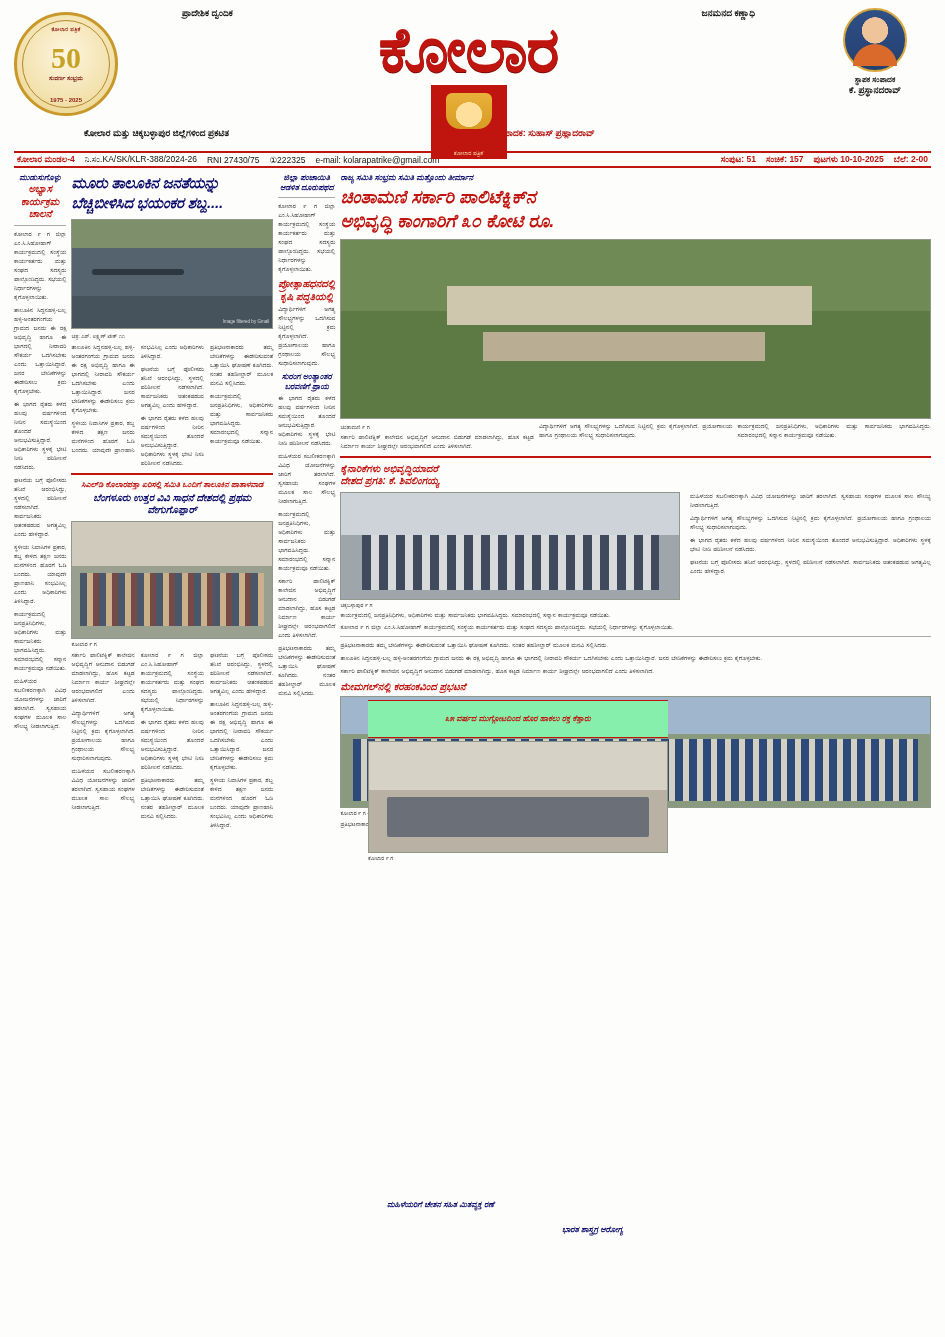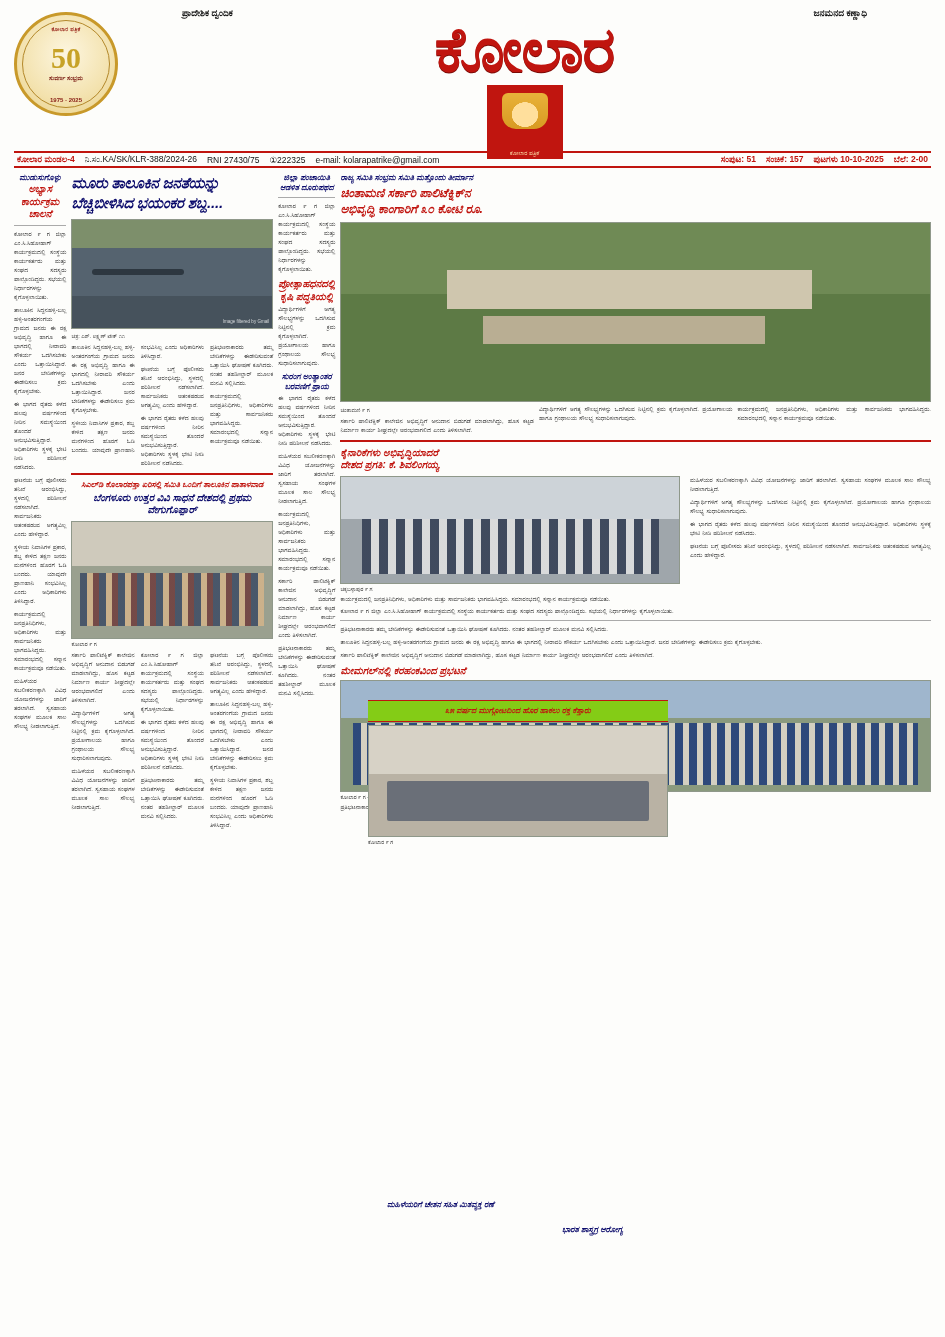--- a/index.html
+++ b/index.html
@@ -171,21 +171,21 @@
     color: #0b0b6b;
     font-weight: bold;
     text-align: center;
     line-height: 1.25;
     font-style: italic;
   }
   .khead.red { color: #c0150f; }
   .h-sm { font-size: 8px; }
   .h-md { font-size: 10px; }
   .h-lg { font-size: 15px; letter-spacing: -.2px; }
-  .h-xl { font-size: 12px; }
+  .h-xl { font-size: 18px; }
 
   .kn { 
     font-size: 6px;
     line-height: 1.5;
     text-align: justify;
     color: #1c1c1c;
     word-spacing: .5px;
   }
   .rule { border-top: 1px solid #aaa; margin: 4px 0; }
   .rule-d { border-top: 2px solid #c0150f; margin: 5px 0; }
@@ -288,22 +288,32 @@
         </div>
         <div class="mh-title-row">
           <div class="mh-word">ಕೋಲಾರ</div>
           <div class="mh-emblem">
             <div class="bull"></div>
             <span>ಕೋಲಾರ ಪತ್ರಿಕೆ</span>
           </div>
         </div>
       </div>
 
-    </div>
-
+      <div class="mh-right">
+        <div class="mh-portrait"></div>
+        <div class="lbl1">ಸ್ಥಾಪಕ ಸಂಪಾದಕ</div>
+        <div class="lbl2">ಕೆ. ಪ್ರಸ್ಥಾನದರಾವ್</div>
+      </div>
+    </div>
+
+    <div class="mh-sub">
+      <span>ಕೋಲಾರ ಮತ್ತು ಚಿಕ್ಕಬಳ್ಳಾಪುರ ಜಿಲ್ಲೆಗಳಿಂದ ಪ್ರಕಟಿತ</span>
+      <span class="editor">ಸಂಪಾದಕ: ಸುಹಾಸ್ ಪ್ರಹ್ಲಾದರಾವ್</span>
+      <span></span>
+    </div>
   </div>
 
   <div class="info-strip">
     <span class="seg red">ಕೋಲಾರ ಮಂಡಲ-4</span>
     <span class="seg">ನಿ.ಸಂ.KA/SK/KLR-388/2024-26</span>
     <span class="seg">RNI 27430/75</span>
     <span class="seg">①222325</span>
     <span class="seg">e-mail: kolarapatrike@gmail.com</span>
     <span class="grow"></span>
     <span class="seg red">ಸಂಪುಟ: 51</span>
@@ -436,21 +446,21 @@
       <div class="kn" style="margin-top:4px">ಸರ್ಕಾರಿ ಪಾಲಿಟೆಕ್ನಿಕ್ ಕಾಲೇಜಿನ ಅಭಿವೃದ್ಧಿಗೆ ಅನುದಾನ ಬಿಡುಗಡೆ ಮಾಡಲಾಗಿದ್ದು, ಹೊಸ ಕಟ್ಟಡ ನಿರ್ಮಾಣ ಕಾರ್ಯ ಶೀಘ್ರದಲ್ಲೇ ಆರಂಭವಾಗಲಿದೆ ಎಂದು ತಿಳಿಸಲಾಗಿದೆ.</div>
 
       <div class="khead h-md red" style="text-align:left;margin-top:5px">ಮೇಮಗಲ್‌ನಲ್ಲಿ ಕರಹಂಕವಿಂದ ಪ್ರಭಟನೆ</div>
       <div class="photo ph-protest" style="height:112px;margin-top:3px"></div>
       <div class="cap">ಕೋಲಾರ ೯ ಗ - ಕರ್ನಾಟಕ ದಲಿತ ಸಂಘರ್ಷ ಸಮಿತಿ ಧ್ವಜದ</div>
       <div class="kn" style="margin-top:2px">ಪ್ರತಿಭಟನಾಕಾರರು ತಮ್ಮ ಬೇಡಿಕೆಗಳನ್ನು ಈಡೇರಿಸುವಂತೆ ಒತ್ತಾಯಿಸಿ ಘೋಷಣೆ ಕೂಗಿದರು. ನಂತರ ತಹಶೀಲ್ದಾರ್ ಮೂಲಕ ಮನವಿ ಸಲ್ಲಿಸಿದರು.</div>
     </div>
   </div>
 
   <div style="position:absolute; left:368px; top:700px; width:300px;">
-    <div class="khead h-sm red" style="background:#84cc16;border-top:1px solid #c0150f;border-bottom:1px solid #c0150f;padding:5px 0">೩೫ ವರ್ಷದ ಮುಗ್ಗೋಟದಿಂದ ಹೊರ ಹಾಕಲು ರಕ್ತ ಕೆತ್ತಾರು</div>
+    <div class="khead h-sm red" style="background:#86efac;border-top:1px solid #c0150f;border-bottom:1px solid #c0150f;padding:13px 0">೩೫ ವರ್ಷದ ಮುಗ್ಗೋಟದಿಂದ ಹೊರ ಹಾಕಲು ರಕ್ತ ಕೆತ್ತಾರು</div>
     <div class="photo ph-indoor" style="height:112px;margin-top:3px"></div>
     <div class="cap">ಕೋಲಾರ ೯ ಗ</div>
   </div>
 
   <div style="position:absolute; left:368px; top:1200px; width:145px;">
     <div class="khead h-sm">ಮಹಿಳೆಯರಿಗೆ ಚೇತನ ಸಹಿತ ಮಿತವ್ಯಕ್ತ ರಣೆ</div>
   </div>
   <div style="position:absolute; left:520px; top:1225px; width:145px;">
     <div class="khead h-sm">ಭಾರತ ಶಾಸ್ತ್ರಗ್ರ ಆರೋಗ್ಯ</div>
   </div>

